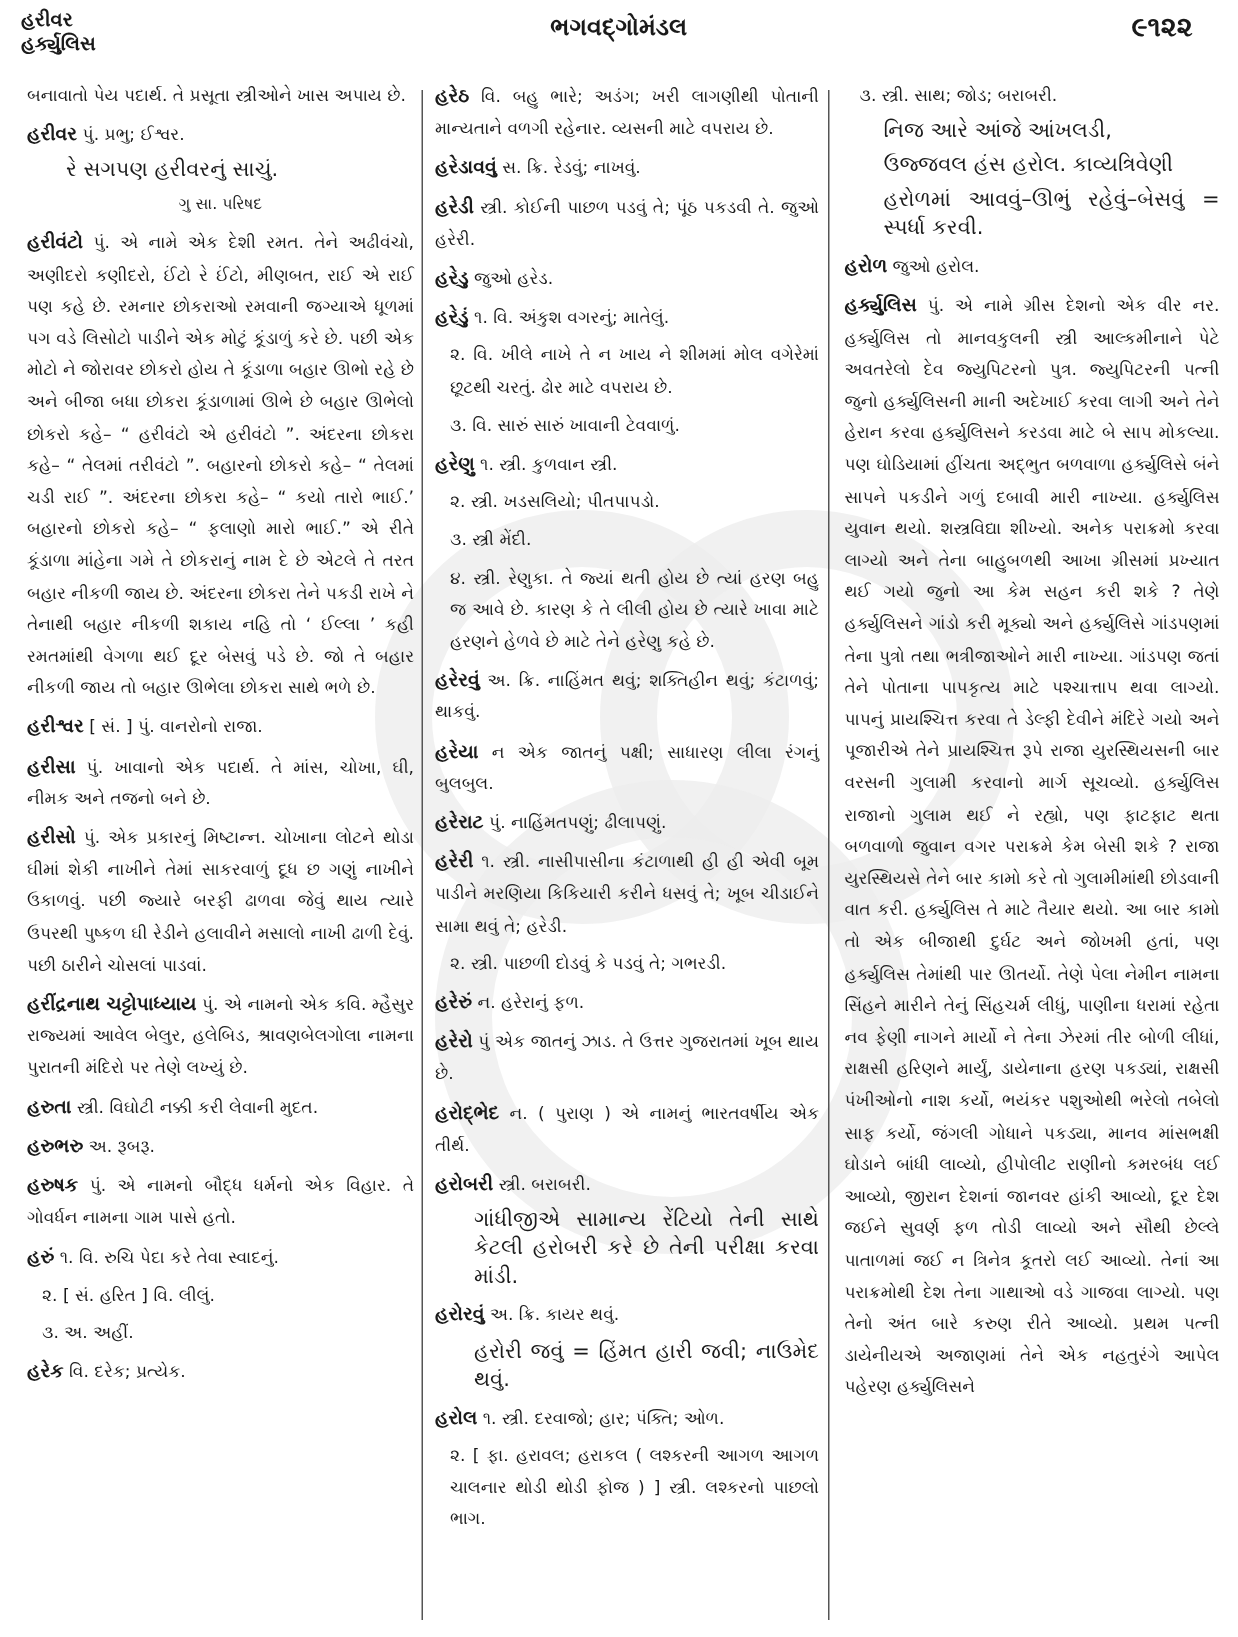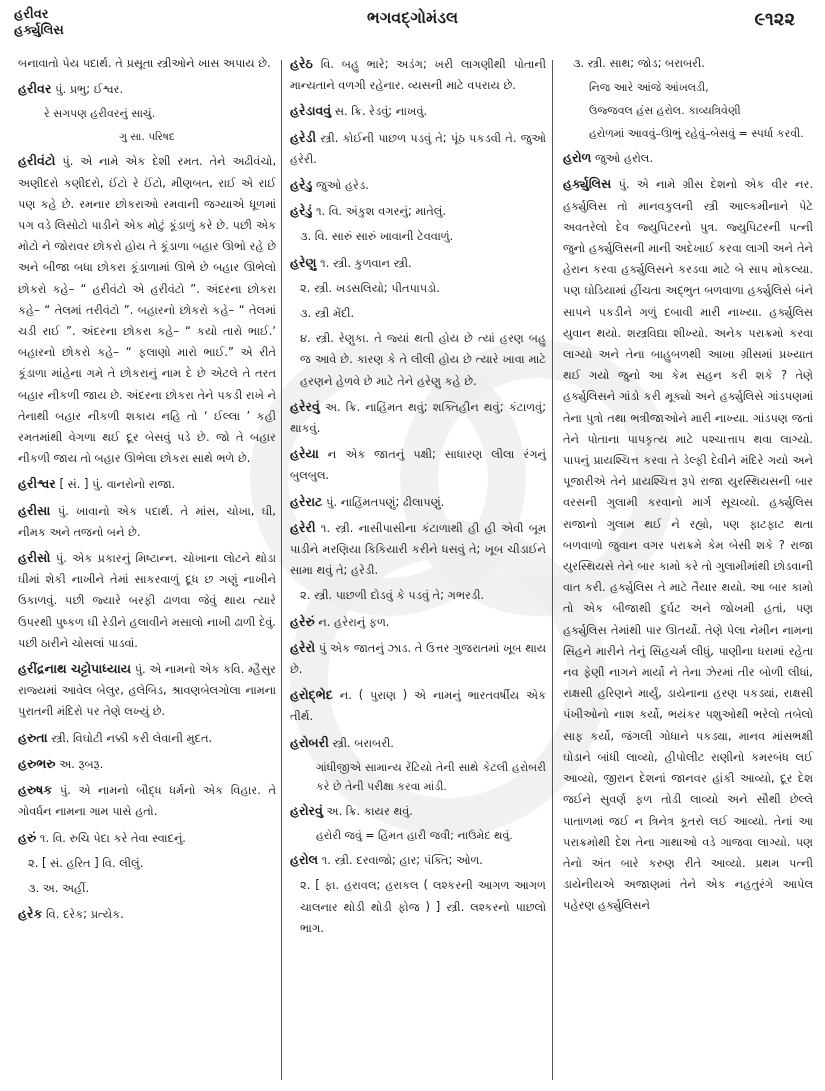--- a/index.html
+++ b/index.html
@@ -12,21 +12,21 @@
   .hdr-left { position:absolute; left:14px; top:2px; font-size:13px; font-weight:bold; line-height:16px; }
   .hdr-center { position:absolute; left:0; width:825px; top:4px; text-align:center; font-size:16px; font-weight:bold; }
   .hdr-right { position:absolute; right:30px; top:4px; font-size:18px; font-weight:bold; }
   .col { position:absolute; top:53px; font-size:11.4px; line-height:21.2px; }
   .col1 { left:18px; width:258px; }
   .col2 { left:290px; width:256px; }
   .col3 { left:563px; width:250px; }
   .rule { position:absolute; top:60px; width:1px; height:1020px; background:#555; }
   .entry { margin:0 0 4px 0; text-align:justify; }
   .hw { font-weight:bold; font-size:12.6px; }
-  .quote { padding-left:26px; font-size:11px; line-height:19px; }
+  .quote { padding-left:26px; font-size:14px; line-height:19px; }
   .attr { text-align:center; font-size:10.6px; line-height:19px; }
   .sense { padding-left:10px; }
 </style>
 </head>
 <body>
 
 <div class="page">
 
   <div class="watermark">
     <div class="ring" style="left:0px;top:40px;width:200px;height:200px;"></div>
@@ -63,20 +63,21 @@
       <div class="entry sense">૨. [ સં. હરિત ] વિ. લીલું.</div>
       <div class="entry sense">૩. અ. અહીં.</div>
       <div class="entry"><span class="hw">હરેક</span> <span>વિ. દરેક; પ્રત્યેક.</span></div>
     </div>
   <div class="col col2" id="col1">
       <div class="entry"><span class="hw">હરેઠ</span> <span>વિ. બહુ ભારે; અડંગ; ખરી લાગણીથી પોતાની માન્યતાને વળગી રહેનાર. વ્યસની માટે વપરાય છે.</span></div>
       <div class="entry"><span class="hw">હરેડાવવું</span> <span>સ. ક્રિ. રેડવું; નાખવું.</span></div>
       <div class="entry"><span class="hw">હરેડી</span> <span>સ્ત્રી. કોઈની પાછળ પડવું તે; પૂંઠ પકડવી તે. જુઓ હરેરી.</span></div>
       <div class="entry"><span class="hw">હરેડુ</span> <span>જુઓ હરેડ.</span></div>
       <div class="entry"><span class="hw">હરેડું</span> <span>૧. વિ. અંકુશ વગરનું; માતેલું.</span></div>
+      <div class="entry sense">૨. વિ. ખીલે નાખે તે ન ખાય ને શીમમાં મોલ વગેરેમાં છૂટથી ચરતું. ઢોર માટે વપરાય છે.</div>
       <div class="entry sense">૩. વિ. સારું સારું ખાવાની ટેવવાળું.</div>
       <div class="entry"><span class="hw">હરેણુ</span> <span>૧. સ્ત્રી. કુળવાન સ્ત્રી.</span></div>
       <div class="entry sense">૨. સ્ત્રી. ખડસલિયો; પીતપાપડો.</div>
       <div class="entry sense">૩. સ્ત્રી મેંદી.</div>
       <div class="entry sense">૪. સ્ત્રી. રેણુકા. તે જ્યાં થતી હોય છે ત્યાં હરણ બહુ જ આવે છે. કારણ કે તે લીલી હોય છે ત્યારે ખાવા માટે હરણને હેળવે છે માટે તેને હરેણુ કહે છે.</div>
       <div class="entry"><span class="hw">હરેરવું</span> <span>અ. ક્રિ. નાહિંમત થવું; શક્તિહીન થવું; કંટાળવું; થાકવું.</span></div>
       <div class="entry"><span class="hw">હરેયા</span> <span>ન એક જાતનું પક્ષી; સાધારણ લીલા રંગનું બુલબુલ.</span></div>
       <div class="entry"><span class="hw">હરેરાટ</span> <span>પું. નાહિંમતપણું; ઢીલાપણું.</span></div>
       <div class="entry"><span class="hw">હરેરી</span> <span>૧. સ્ત્રી. નાસીપાસીના કંટાળાથી હી હી એવી બૂમ પાડીને મરણિયા કિકિયારી કરીને ધસવું તે; ખૂબ ચીડાઈને સામા થવું તે; હરેડી.</span></div>
       <div class="entry sense">૨. સ્ત્રી. પાછળી દોડવું કે પડવું તે; ગભરડી.</div>

